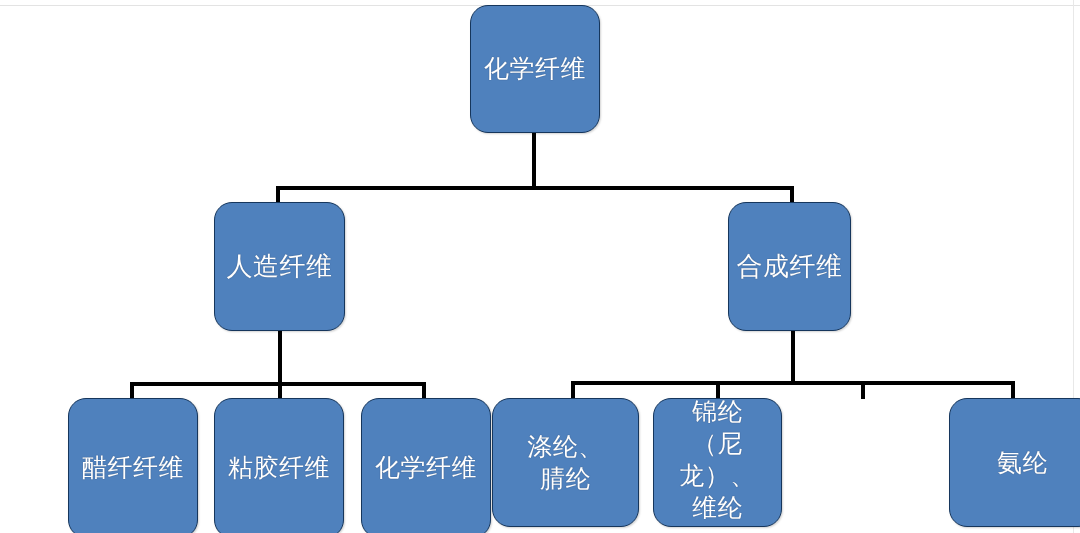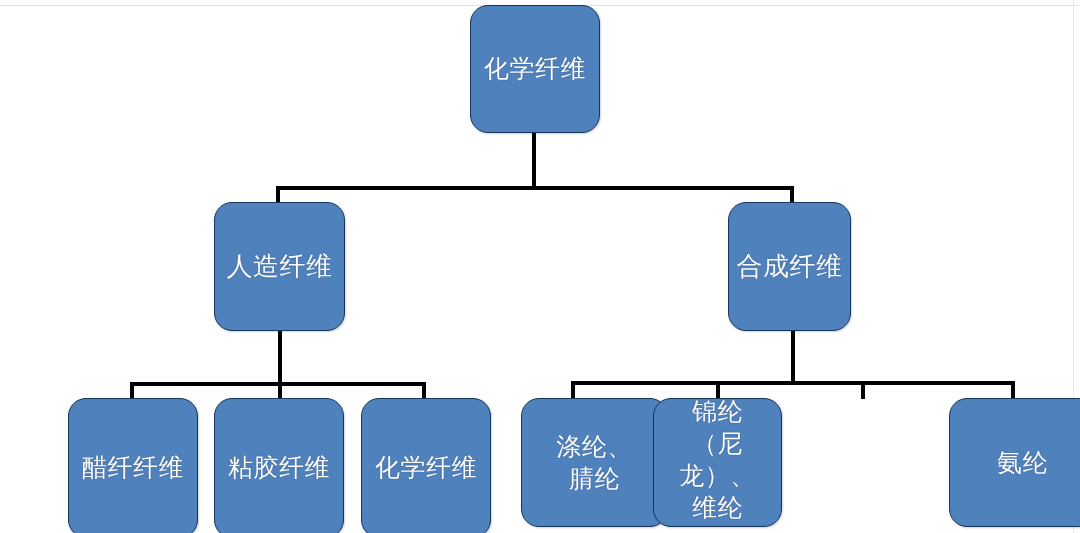--- a/index.html
+++ b/index.html
@@ -124,21 +124,21 @@
   </div>
 
   <div class="node lvl3" style="left:214px; top:398px; width:130px; height:140px;">
     <span class="label">粘胶纤维</span>
   </div>
 
   <div class="node lvl3" style="left:361px; top:398px; width:130px; height:140px;">
     <span class="label">化学纤维</span>
   </div>
 
-  <div class="node lvl3" style="left:521px; top:398px; width:147px; height:129px;">
+  <div class="node lvl3" style="left:492px; top:398px; width:147px; height:129px;">
     <span class="label">涤纶、
 腈纶</span>
   </div>
 
   <div class="node lvl3" style="left:653px; top:398px; width:129px; height:129px;">
     <span class="label overflow-label" style="top:-3px;">锦纶
 （尼龙）、
 维纶</span>
   </div>
 

